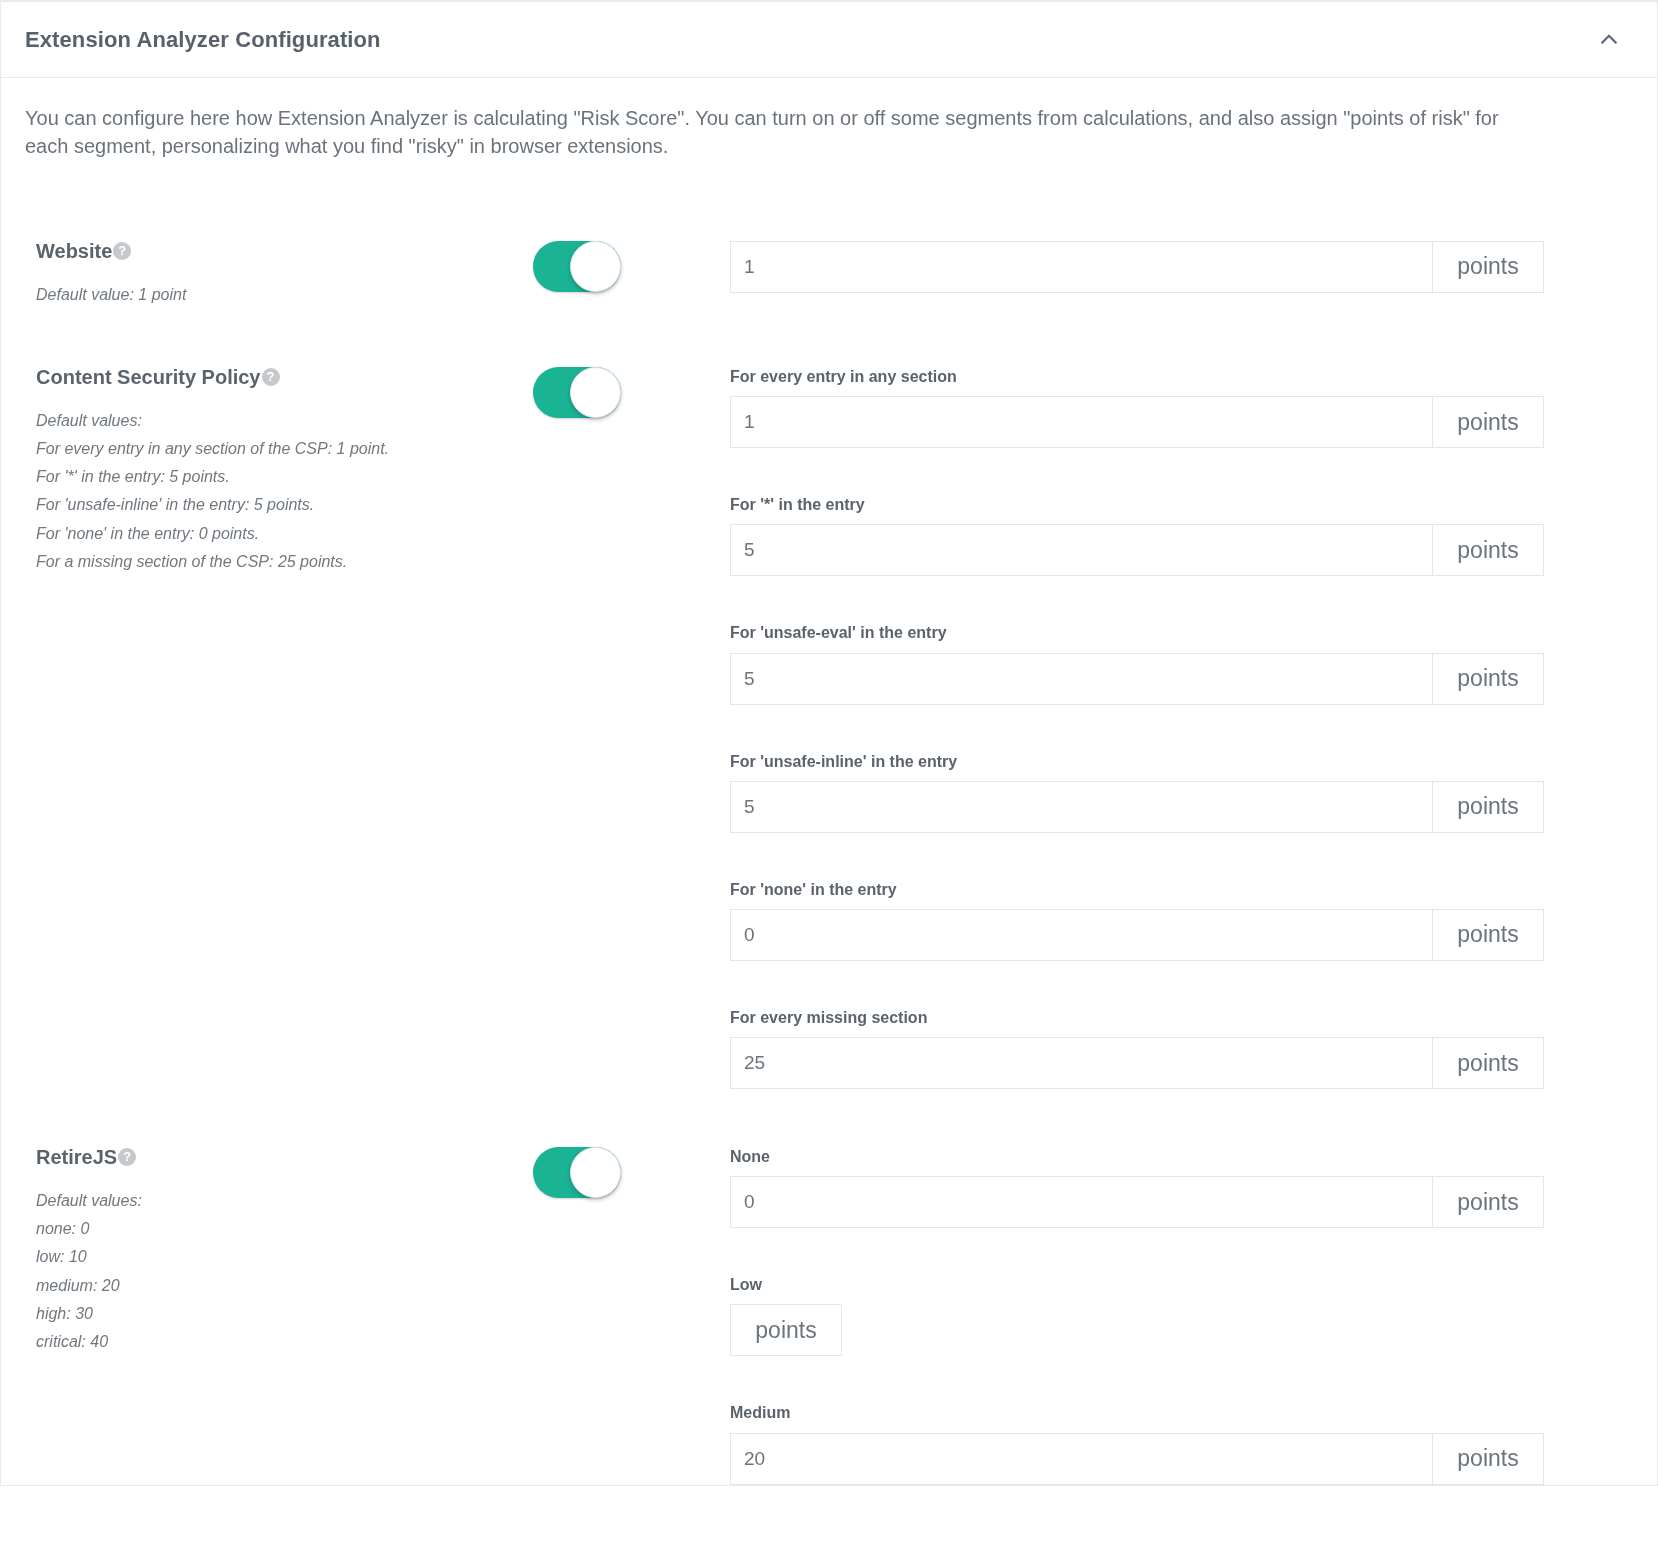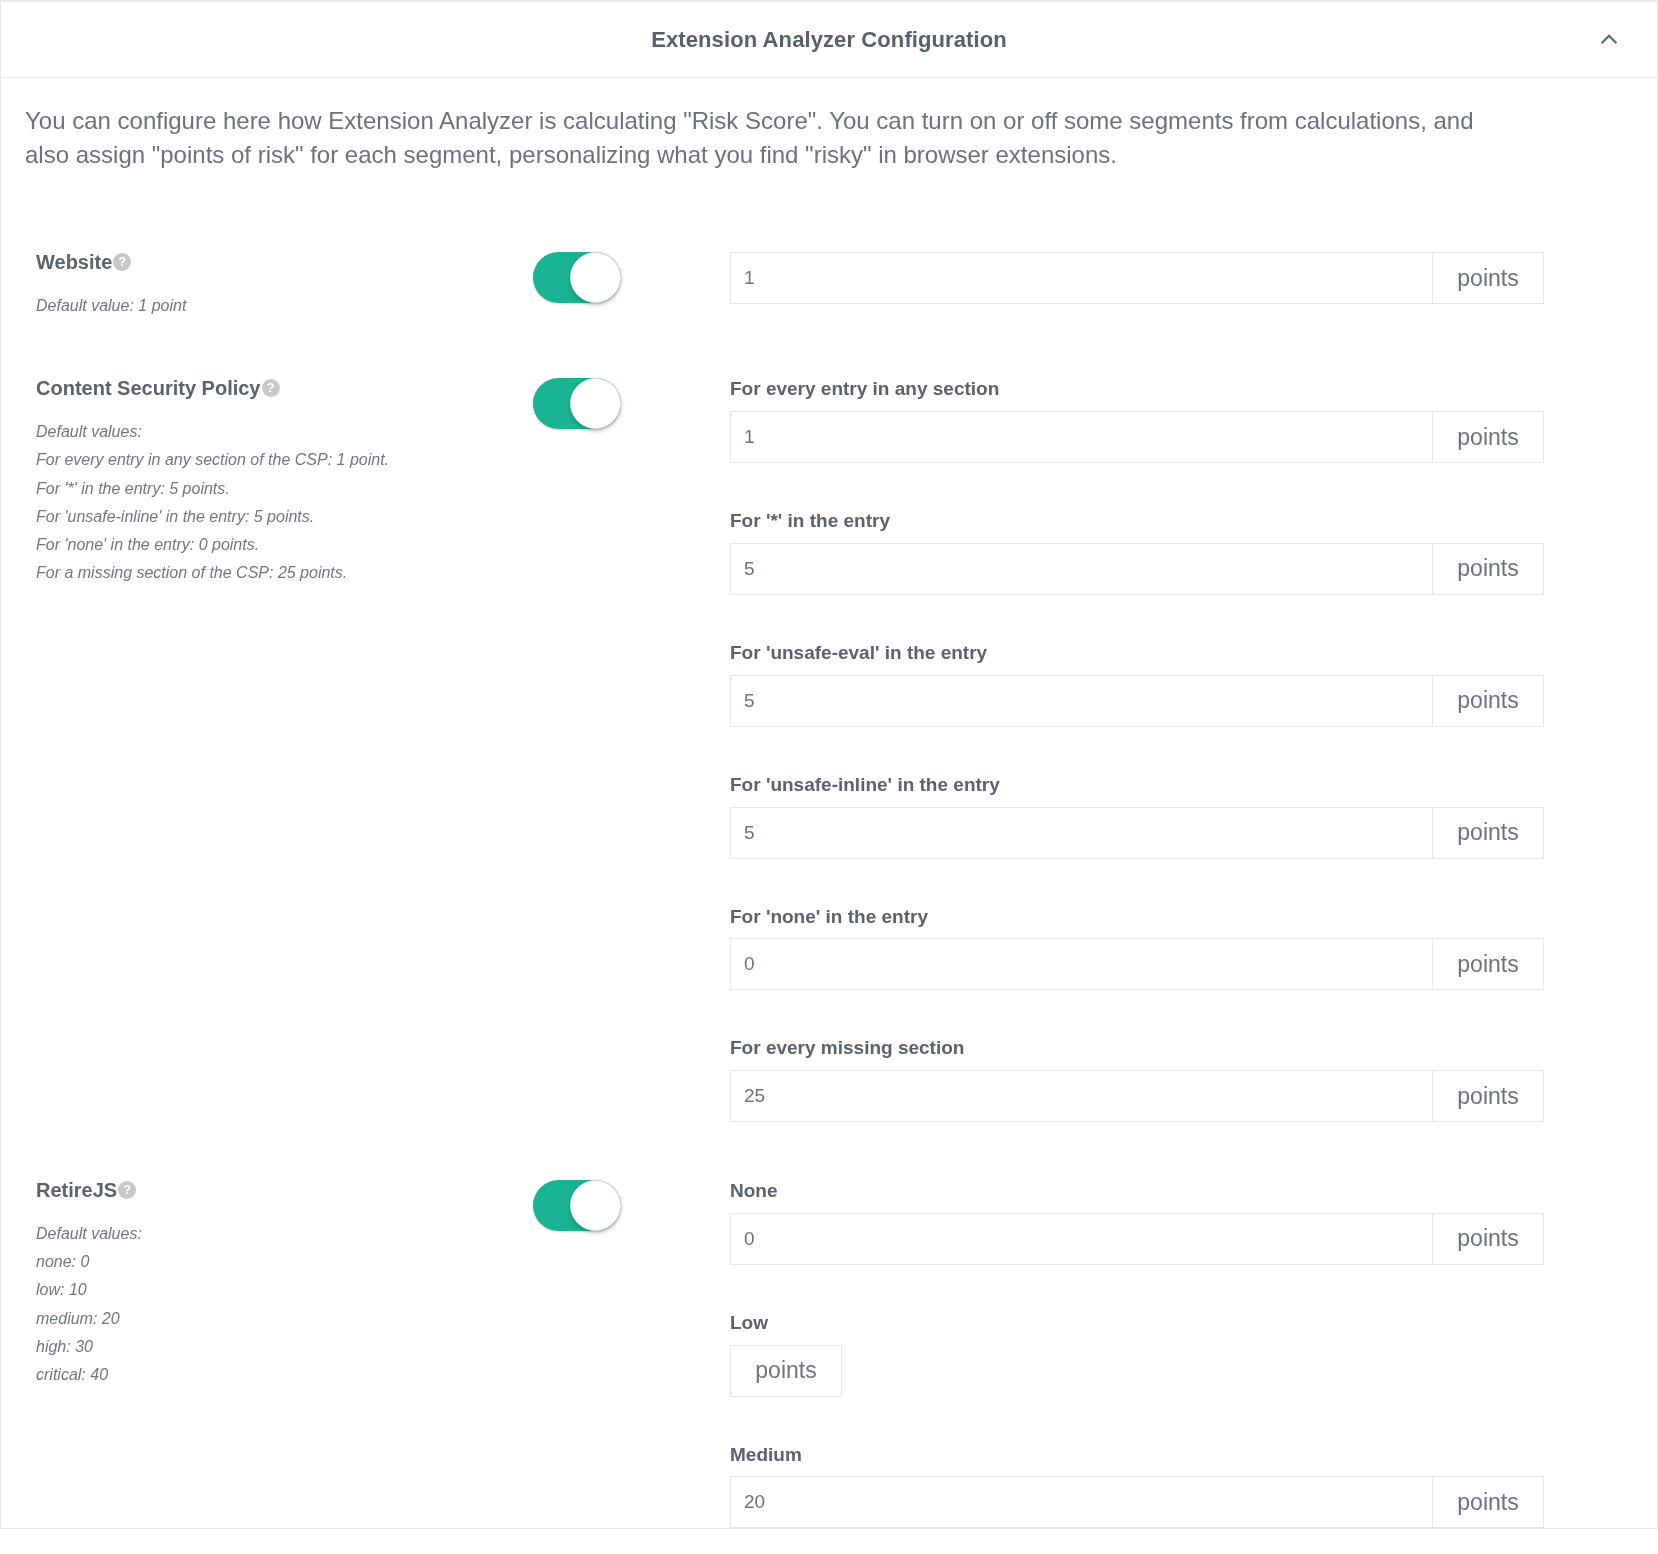--- a/index.html
+++ b/index.html
@@ -19,21 +19,20 @@
 
   
   .card-header {
     position: relative;
     height: 76px;
     border-bottom: 1px solid #e7eaec;
     display: flex;
     align-items: center;
     padding: 0 24px 0 24px;
     background: #fff;
-    justify-content: center;
   }
   .card-title {
     font-size: 22px;
     font-weight: 600;
     color: #57616b;
     letter-spacing: .1px;
   }
   .collapse-btn {
     position: absolute;
     right: 30px;
@@ -44,21 +43,21 @@
   }
   .chev {
     width: 20px; height: 20px;
     position: relative;
   }
   .chev svg { display:block; }
 
   
   .card-body { padding: 26px 24px 0 24px; }
   .intro {
-    font-size: 24px;
+    font-size: 20px;
     line-height: 1.42;
     color: #6a737b;
     max-width: 1490px;
     margin: 0 0 8px 0;
     font-weight: 400;
   }
 
   
   .setting {
     display: flex;
@@ -130,21 +129,21 @@
     border: 1px solid #e2e6e8;
     box-shadow: 0 2px 4px rgba(0,0,0,.22);
   }
 
   .fields-col {
     flex: 1 1 auto;
     padding-right: 10px;
   }
 
   .field-label {
-    font-size: 19px;
+    font-size: 16px;
     font-weight: bold;
     color: #5a636c;
     margin-bottom: 10px;
     line-height: 1.2;
   }
   .field-label.gap { margin-top: 47px; }
 
   .input-group {
     display: flex;
     width: 814px;

